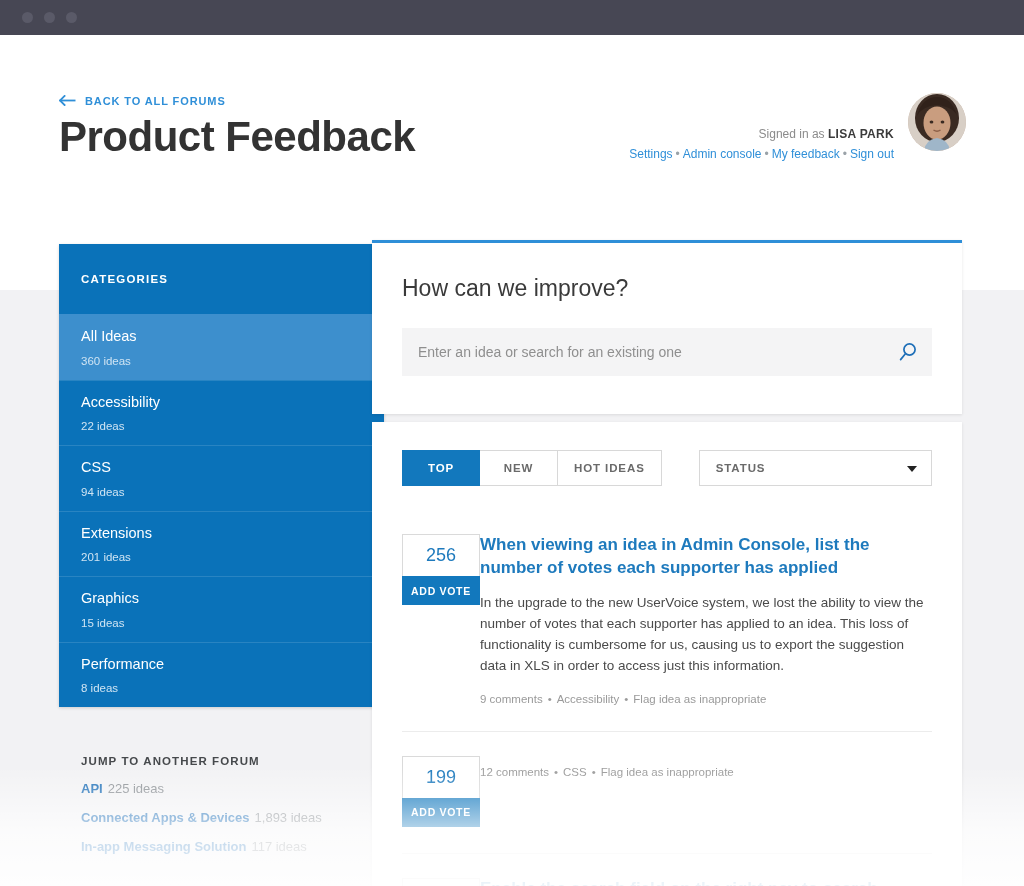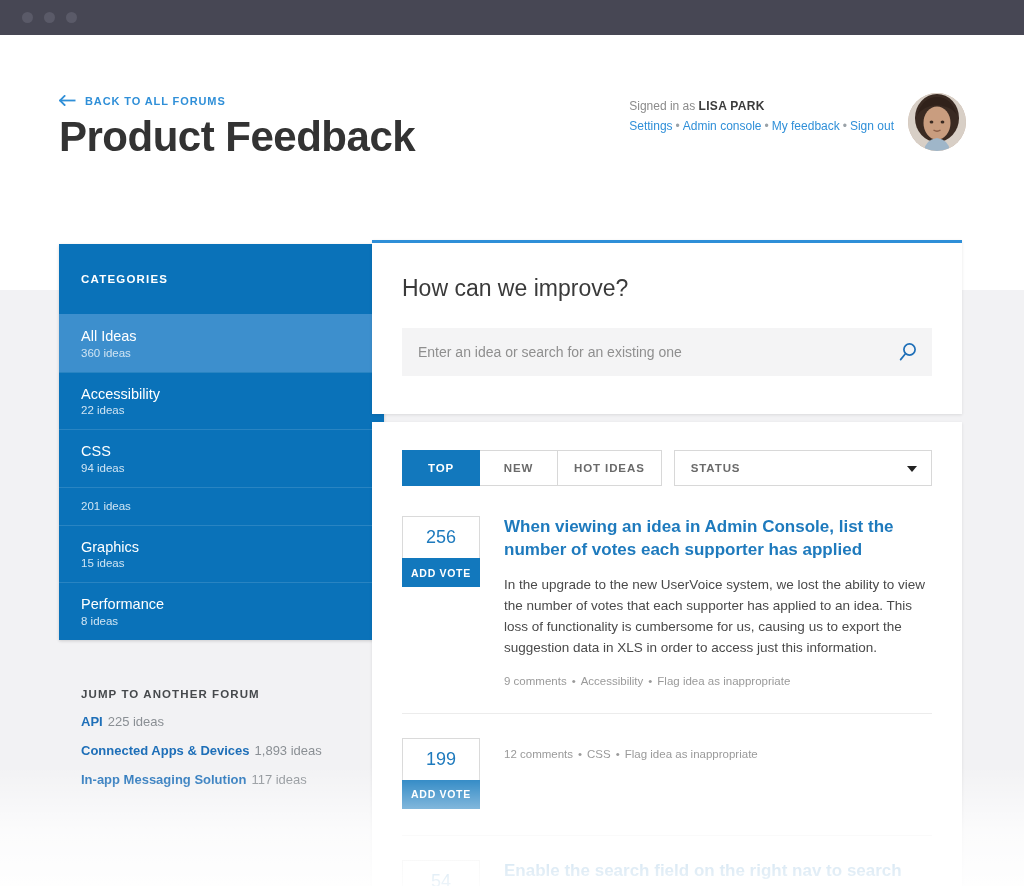--- a/index.html
+++ b/index.html
@@ -73,21 +73,21 @@
     letter-spacing: -0.5px;
   }
 
   .account {
     position: absolute;
     right: 58px; top: 58px;
     display: flex;
     align-items: flex-start;
     gap: 14px;
   }
-  .account-text { text-align: left; padding-top: 6px; }
+  .account-text { text-align: right; padding-top: 6px; margin-top: 28px; }
   .signed-in {
     font-size: 12px;
     color: #8b8b8b;
     white-space: nowrap;
   }
   .signed-in b { color: #3b3b3b; font-weight: bold; letter-spacing: 0.3px; }
   .account-links {
     margin-top: 6px;
     font-size: 12px;
     color: #9aa2a8;
@@ -149,21 +149,21 @@
   }
   .cat-name {
     font-size: 14.5px;
     color: #ffffff;
     font-weight: normal;
     line-height: 1.35;
   }
   .cat-count {
     font-size: 11.5px;
     color: #cfe4f3;
-    margin-top: 0;
+    margin-top: 8px;
   }
 
   .jump {
     margin-top: 48px;
     padding-left: 22px;
   }
   .jump-head {
     font-size: 11.5px;
     font-weight: bold;
     letter-spacing: 1.1px;
@@ -233,22 +233,22 @@
 
   .card-list {
     margin-top: 8px;
     padding: 28px 30px 0;
     position: relative;
   }
 
   .filterbar {
     display: flex;
     align-items: center;
-    gap: 12px;
-    margin-bottom: 30px;
+    gap: 37px;
+    margin-bottom: 48px;
     justify-content: center;
   }
   .tabs { display: flex; }
   .tab {
     height: 36px;
     min-width: 78px;
     padding: 0 16px;
     border: 1px solid #d8d8d8;
     border-left: none;
     background: #ffffff;
@@ -287,21 +287,21 @@
     right: 14px; top: 15px;
     width: 0; height: 0;
     border-left: 5px solid transparent;
     border-right: 5px solid transparent;
     border-top: 6px solid #222222;
   }
 
   
   .idea {
     display: flex;
-    gap: 24px;
+    gap: 0;
     padding-bottom: 26px;
     margin-bottom: 24px;
     border-bottom: 1px solid #ececec;
   }
   .idea:last-child { border-bottom: none; }
 
   .votebox { width: 78px; flex: none; }
   .vote-count {
     height: 42px;
     border: 1px solid #dadada;
@@ -424,20 +424,21 @@
       </div>
       <div class="cat-item">
         <div class="cat-name">Accessibility</div>
         <div class="cat-count">22 ideas</div>
       </div>
       <div class="cat-item">
         <div class="cat-name">CSS</div>
         <div class="cat-count">94 ideas</div>
       </div>
       <div class="cat-item">
+        <div class="cat-name">Extensions</div>
         <div class="cat-count">201 ideas</div>
       </div>
       <div class="cat-item">
         <div class="cat-name">Graphics</div>
         <div class="cat-count">15 ideas</div>
       </div>
       <div class="cat-item">
         <div class="cat-name">Performance</div>
         <div class="cat-count">8 ideas</div>
       </div>

